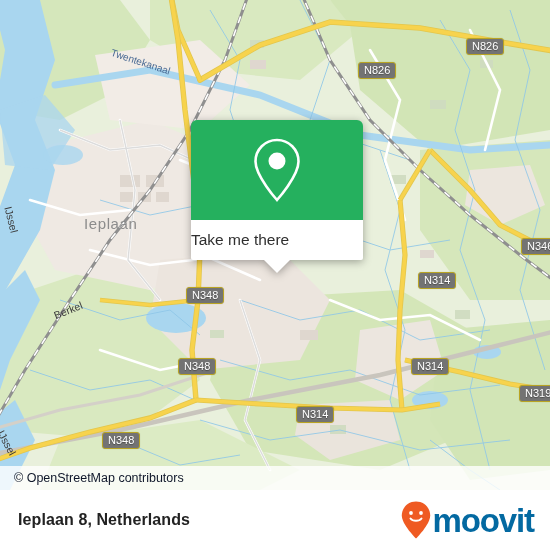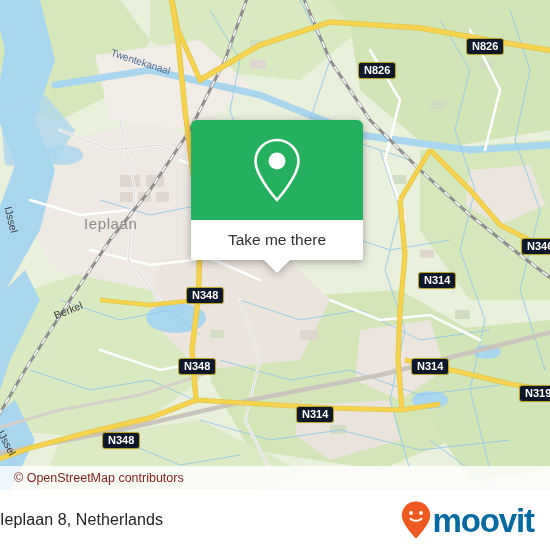--- a/index.html
+++ b/index.html
@@ -13,49 +13,49 @@
             background:#eef3e4;}
   #map-svg{position:absolute;left:0;top:0;width:550px;height:490px;display:block;}
 
   
   .map-label{position:absolute;white-space:nowrap;pointer-events:none;}
   .city-label{font-size:15px;color:#8c8c8c;letter-spacing:.6px;}
   .water-label{font-size:10px;color:#4a6a94;font-style:normal;}
   .water-label.dark{color:#3b3b3b;font-size:10.5px;}
 
   
-  .shield{position:absolute;background:#0f172a;border:1.4px solid #b9a423;
-          border-radius:3px;color:#fff;font-size:11px;font-weight:bold;
+  .shield{position:absolute;background:#737373;border:1.4px solid #b9a423;
+          border-radius:3px;color:#fff;font-size:11px;font-weight:normal;
           padding:1px 5px 2px 5px;line-height:12px;
           text-shadow:0 1px 1px rgba(0,0,0,.35);
           box-shadow:0 0 0 .5px rgba(0,0,0,.05);}
 
   
   #attrib{position:absolute;left:0;top:466px;width:550px;height:24px;
           background:rgba(255,255,255,.80);
           display:flex;align-items:center;}
-  #attrib span{font-size:12.5px;color:#7f1d1d;padding-left:14px;}
+  #attrib span{font-size:12.5px;color:#0f172a;padding-left:14px;}
 
   
   #card{position:absolute;left:191px;top:120px;width:172px;
         filter:drop-shadow(0 2px 4px rgba(0,0,0,.33));}
   #card-top{width:172px;height:100px;background:#25b05e;
             border-radius:6px 6px 0 0;display:flex;align-items:center;justify-content:center;}
   #card-bottom{width:172px;height:40px;background:#fff;
                border-radius:0 0 2px 2px;
-               display:flex;align-items:center;justify-content:center;position:relative;}
+               display:flex;align-items:center;justify-content:flex-start;position:relative;}
   #card-label{font-size:15.5px;color:#2f2f2f;}
   #card-arrow{position:absolute;left:50%;top:40px;transform:translateX(-50%);
               width:0;height:0;border-left:13px solid transparent;
               border-right:13px solid transparent;border-top:13px solid #fff;}
 
   
   #footer{position:absolute;left:0;top:490px;width:550px;height:60px;background:#fff;
           display:flex;align-items:center;justify-content:space-between;}
-  #footer-title{font-size:16px;color:#222;letter-spacing:.1px;}
+  #footer-title{font-size:16px;color:#222;padding-left:18px;letter-spacing:.1px;font-weight:bold;}
   #brand{display:flex;align-items:center;padding-right:16px;}
   #brand-word{font-size:33px;font-weight:bold;color:#0369a1;letter-spacing:-1.1px;
               line-height:33px;margin-left:1px;}
 </style>
 </head>
 <body>
 
 <div id="root">
 
   <div id="map-area">

